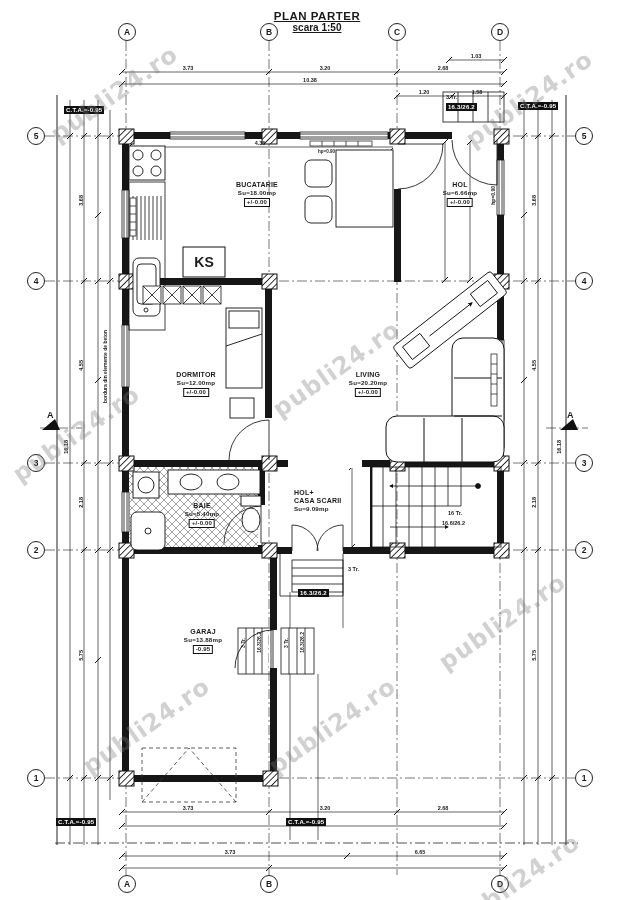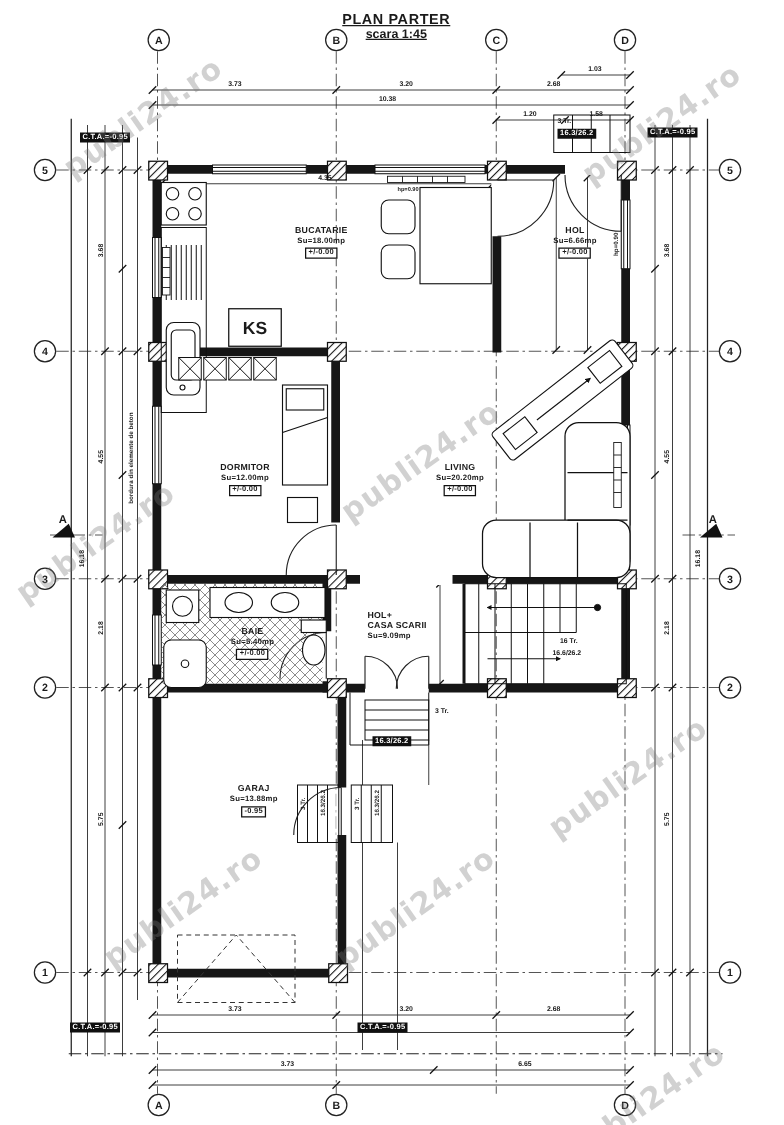--- a/index.html
+++ b/index.html
@@ -396,21 +396,21 @@
     </g>
 
     <g fill="#111">
       <path d="M42,430 L60,430 L55,419 Z"></path>
       <path d="M560,430 L578,430 L573,419 Z"></path>
     </g>
   </svg>
 
   <div class="title">
     <span class="t1">PLAN PARTER</span>
-    <span class="t2">scara 1:45</span>
+    <span class="t2">scara 1:50</span>
   </div>
 
   <div class="bubble" style="left:127px;top:32px">A</div>
   <div class="bubble" style="left:269px;top:32px">B</div>
   <div class="bubble" style="left:397px;top:32px">C</div>
   <div class="bubble" style="left:500px;top:32px">D</div>
   <div class="bubble" style="left:127px;top:884px">A</div>
   <div class="bubble" style="left:269px;top:884px">B</div>
   <div class="bubble" style="left:500px;top:884px">D</div>
   <div class="bubble" style="left:36px;top:136px">5</div>

